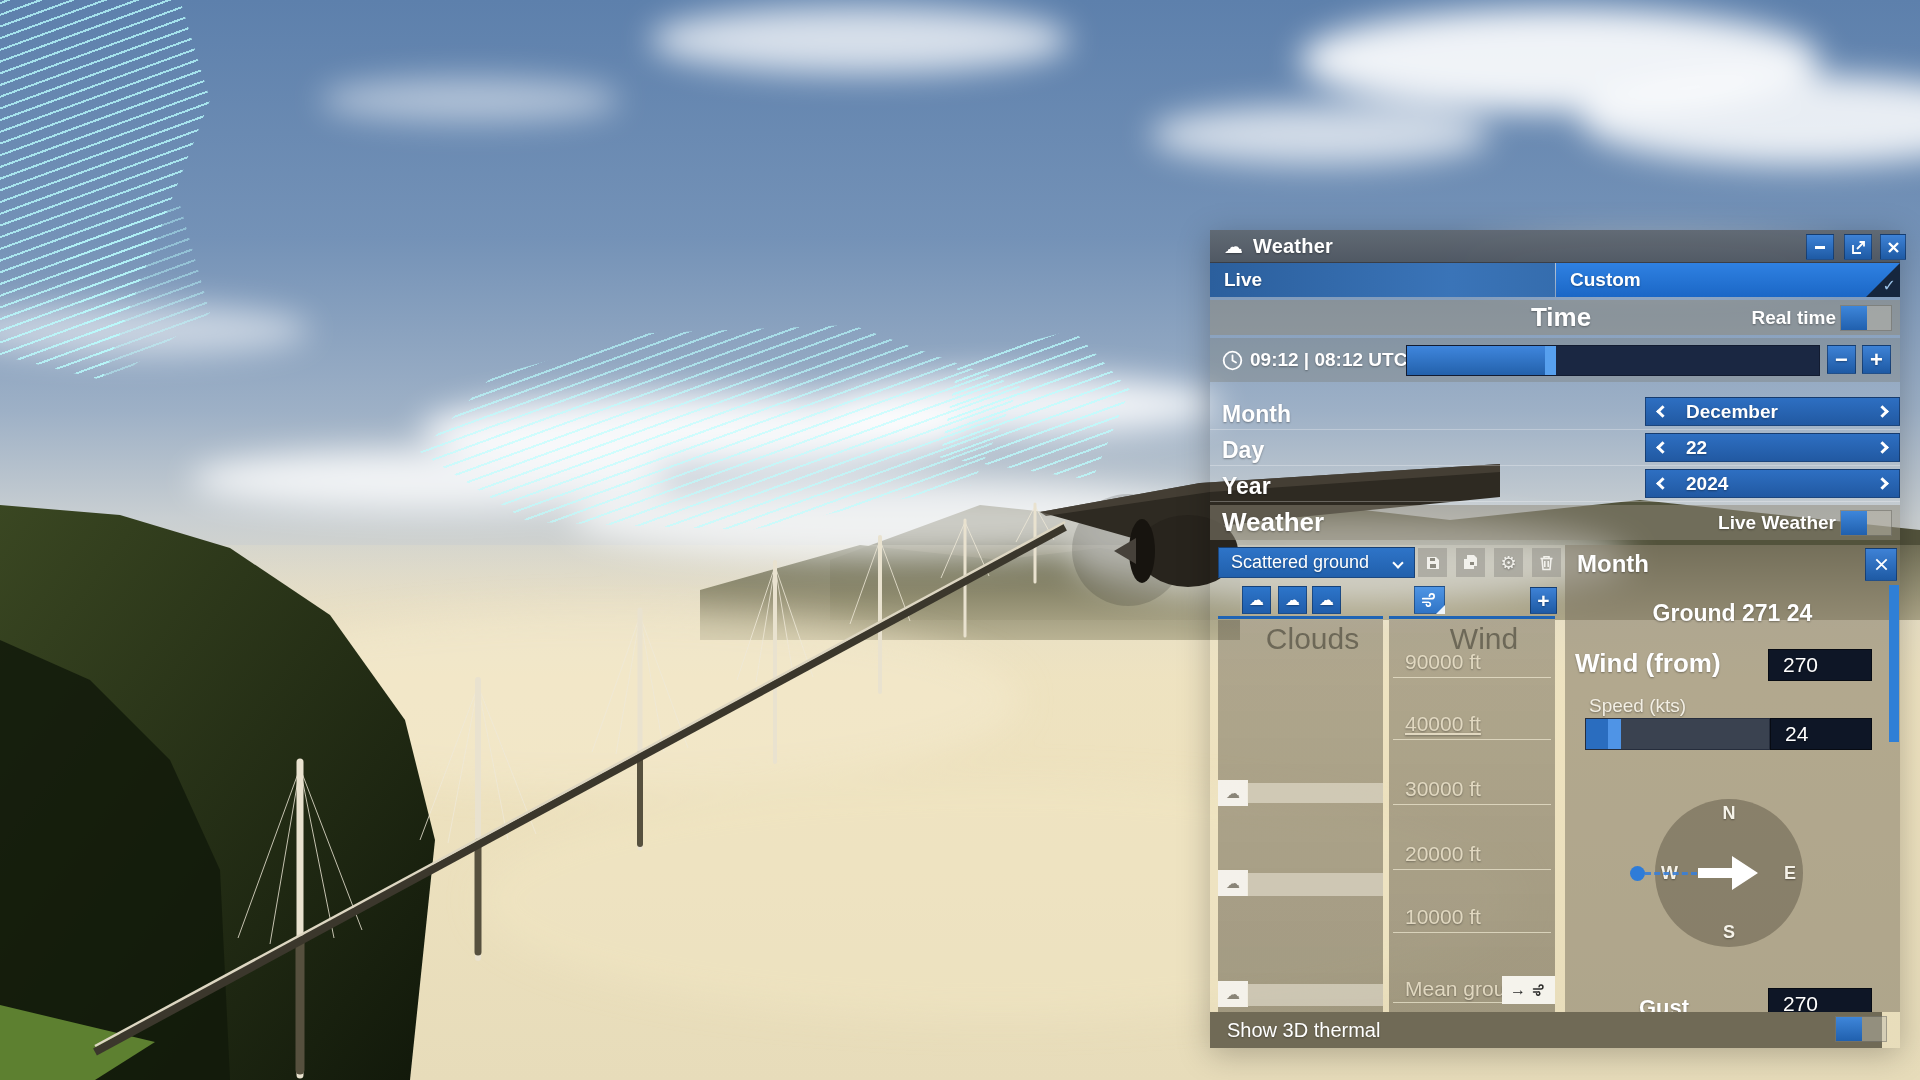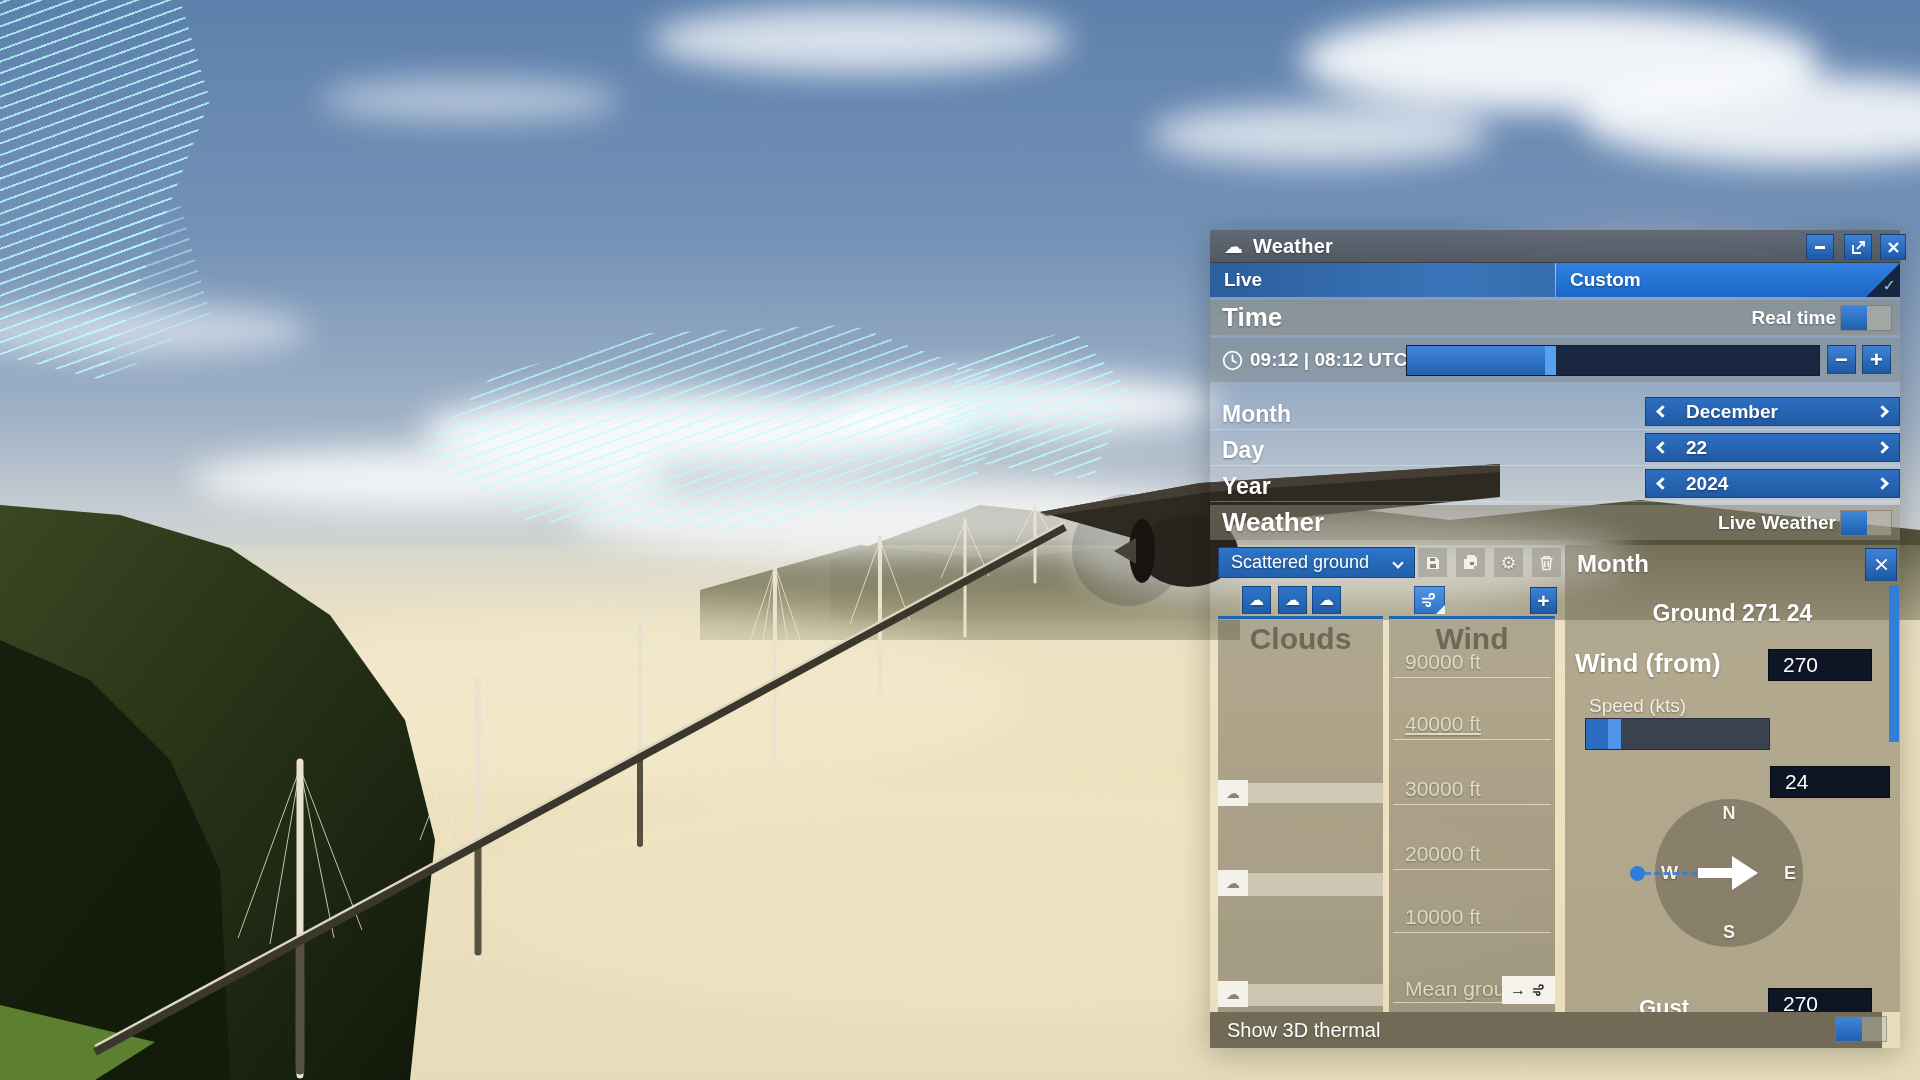--- a/index.html
+++ b/index.html
@@ -77,21 +77,21 @@
     display:flex; align-items:center; justify-content:center; cursor:pointer; color:#f2f1ec; }
 
   .layer-btn { position:absolute; top:0; width:29px; height:28px; background:linear-gradient(180deg,#2d75ca,#1f5dab);
     border:1px solid rgba(12,30,58,.45); display:flex; align-items:center; justify-content:center; font-size:15px; cursor:pointer; }
   #wind-layer-btn { background:linear-gradient(180deg,#4f95e4,#2f74c6); }
   #wind-layer-btn .fold { position:absolute; right:-1px; bottom:-1px; width:0; height:0;
     border-left:9px solid transparent; border-bottom:9px solid #eef4fa; }
   .col-underline { position:absolute; top:386px; height:3px; background:#1f64b4; }
 
   .col { background:linear-gradient(180deg,rgba(92,86,72,.42),rgba(82,76,62,.48)); overflow:hidden; }
-  .col-title { position:absolute; top:2px; left:0; width:100%; text-align:center; font-size:30px; font-weight:bold;
+  .col-title { position:absolute; top:2px; left:12px; width:100%; text-align:center; font-size:30px; font-weight:normal;
     color:rgba(55,52,42,.55); text-shadow:none; }
   .alt-label { position:absolute; left:16px; font-size:21px; color:rgba(232,224,200,.92); white-space:nowrap; }
   .alt-line { position:absolute; left:4px; right:4px; height:1px; background:rgba(235,228,206,.75); }
   .cloud-layer { position:absolute; left:0; height:26px; }
   .cloud-layer .cl-btn { position:absolute; left:0; top:0; width:30px; height:26px; background:rgba(248,246,240,.95);
     color:#8a8578; font-size:14px; display:flex; align-items:center; justify-content:center; cursor:pointer; text-shadow:none; }
   .cloud-layer .cl-bar { position:absolute; left:29px; right:0; top:3px; height:20px; background:rgba(238,233,218,.55); cursor:pointer; }
   #mean-arrows { position:absolute; right:0; width:53px; height:28px; background:#f5f3ec; color:#2a2a28;
     display:flex; align-items:center; justify-content:center; gap:6px; text-shadow:none; cursor:pointer; }
 
@@ -238,21 +238,21 @@
 
     <div class="abs tab" id="tab-live">
       <span>Live</span>
     </div>
     <div class="abs tab" id="tab-custom">
       <span>Custom</span>
       <span class="tab-corner"></span>
       <span class="tab-check">✓</span>
     </div>
 
-    <div class="abs sec-head" style="top:70px;">
+    <div class="abs sec-head" style="top:70px;justify-content:center;">
       <span class="h-title">Time</span>
       <span class="h-right">Real time</span>
       <span class="toggle" style="right:8px;top:5px;">
           <span class="knob"></span>
         </span>
     </div>
 
     <div class="abs time-row">
       <svg style="position:absolute;left:12px;top:12px;" width="21" height="21" viewBox="0 0 21 21">
         <circle cx="10.5" cy="10.5" r="8.8" fill="none" stroke="#fff" stroke-width="1.8"></circle>
@@ -404,21 +404,21 @@
       <div id="ground-summary">Ground 271 24</div>
 
       <span id="windfrom-label">Wind (from)</span>
       <div class="valbox" style="top:104px;">270</div>
 
       <span id="speed-label">Speed (kts)</span>
       <div id="speed-slider">
         <div class="fill"></div>
         <div class="handle"></div>
       </div>
-      <div class="valbox" style="left:205px;top:173px;width:120px;margin-top:48px;">24</div>
+      <div class="valbox" style="left:205px;top:173px;width:102px;">24</div>
 
       <div id="compass">
         <span class="cdir" style="left:50%;top:4px;transform:translateX(-50%);">N</span>
         <span class="cdir" style="right:7px;top:50%;transform:translateY(-50%);">E</span>
         <span class="cdir" style="left:50%;bottom:4px;transform:translateX(-50%);">S</span>
         <span class="cdir" style="left:6px;top:50%;transform:translateY(-50%);">W</span>
         <svg id="compass-arrow" width="66" height="44" viewBox="0 0 66 44">
           <path d="M2 17 H36 V5 L62 22 L36 39 V27 H2 Z" fill="#ffffff"></path>
         </svg>
       </div>

